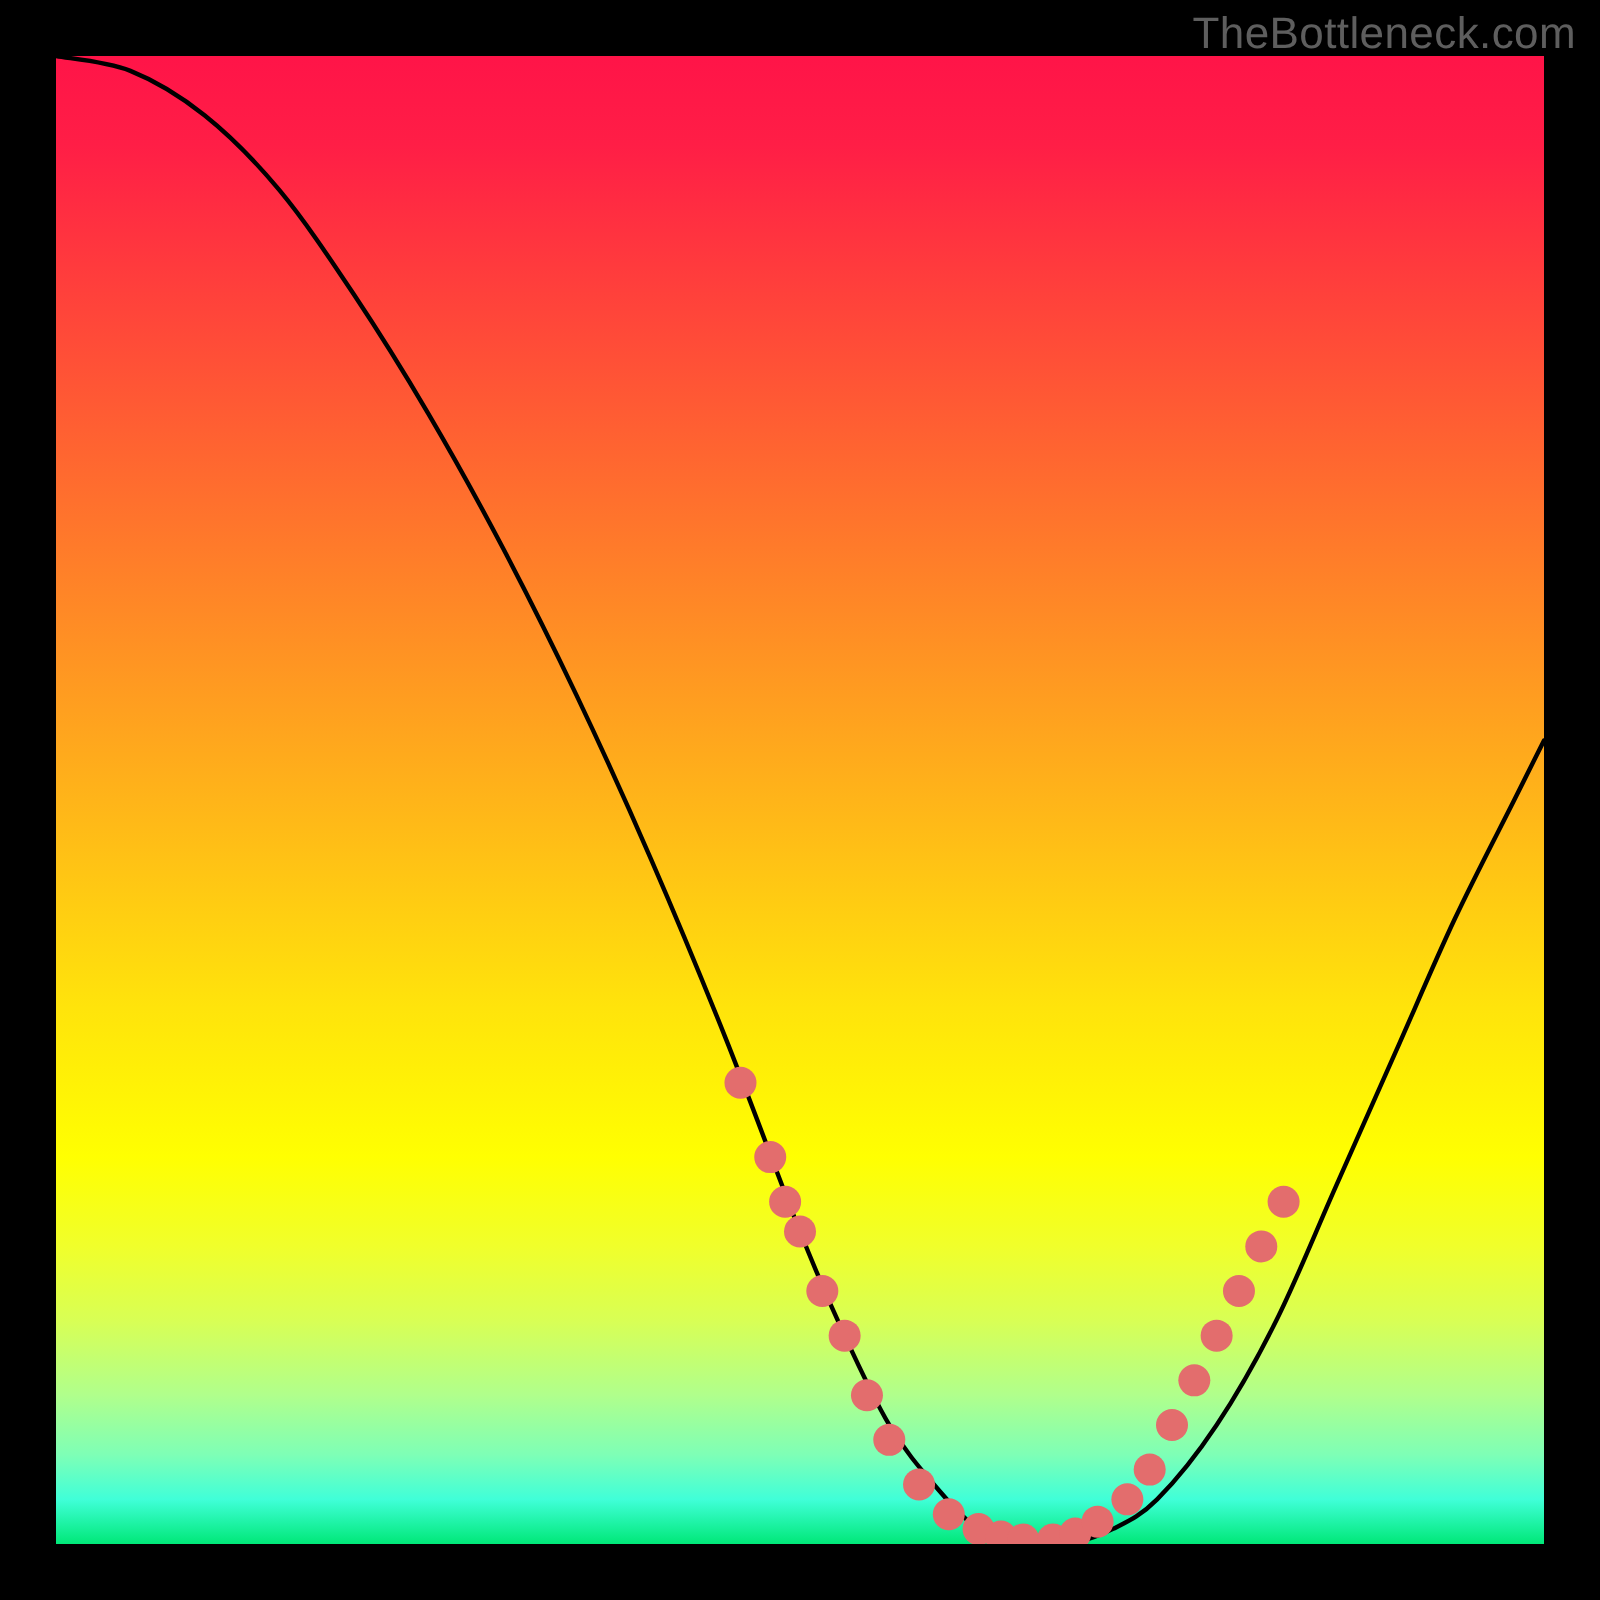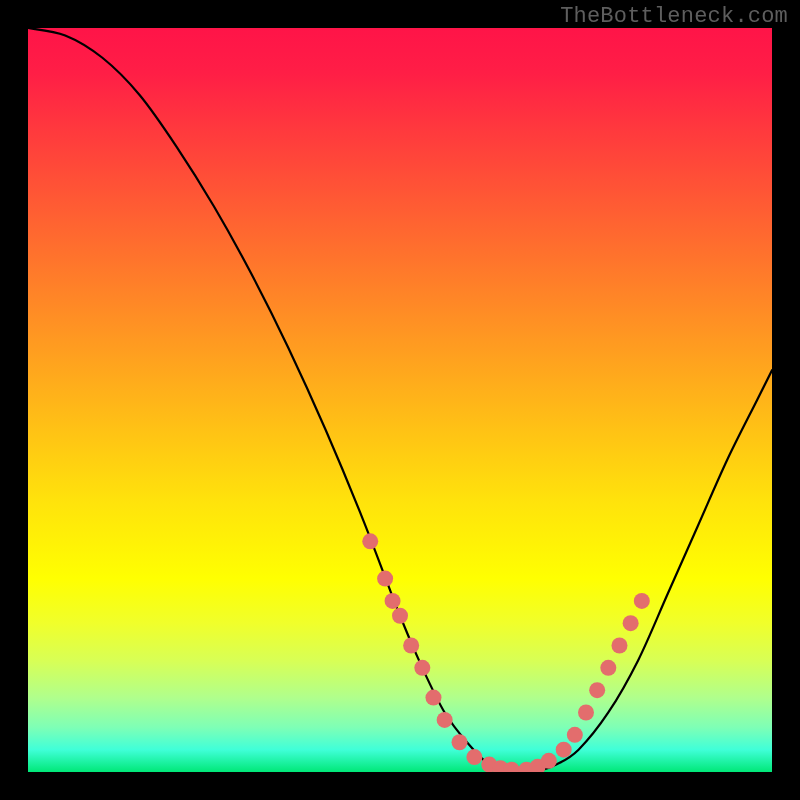--- a/index.html
+++ b/index.html
@@ -9,21 +9,20 @@
     height: 800px;
     background: #000000;
     overflow: hidden;
     font-family: Arial, Helvetica, sans-serif;
   }
   .container {
     position: relative;
     width: 800px;
     height: 800px;
     background: #000000;
-    font-family: Liberation Mono, monospace;
   }
   .watermark {
     position: absolute;
     top: 4px;
     right: 12px;
     font-size: 22px;
     font-weight: 500;
     color: #5e5e5e;
     letter-spacing: 0.2px;
     z-index: 10;

